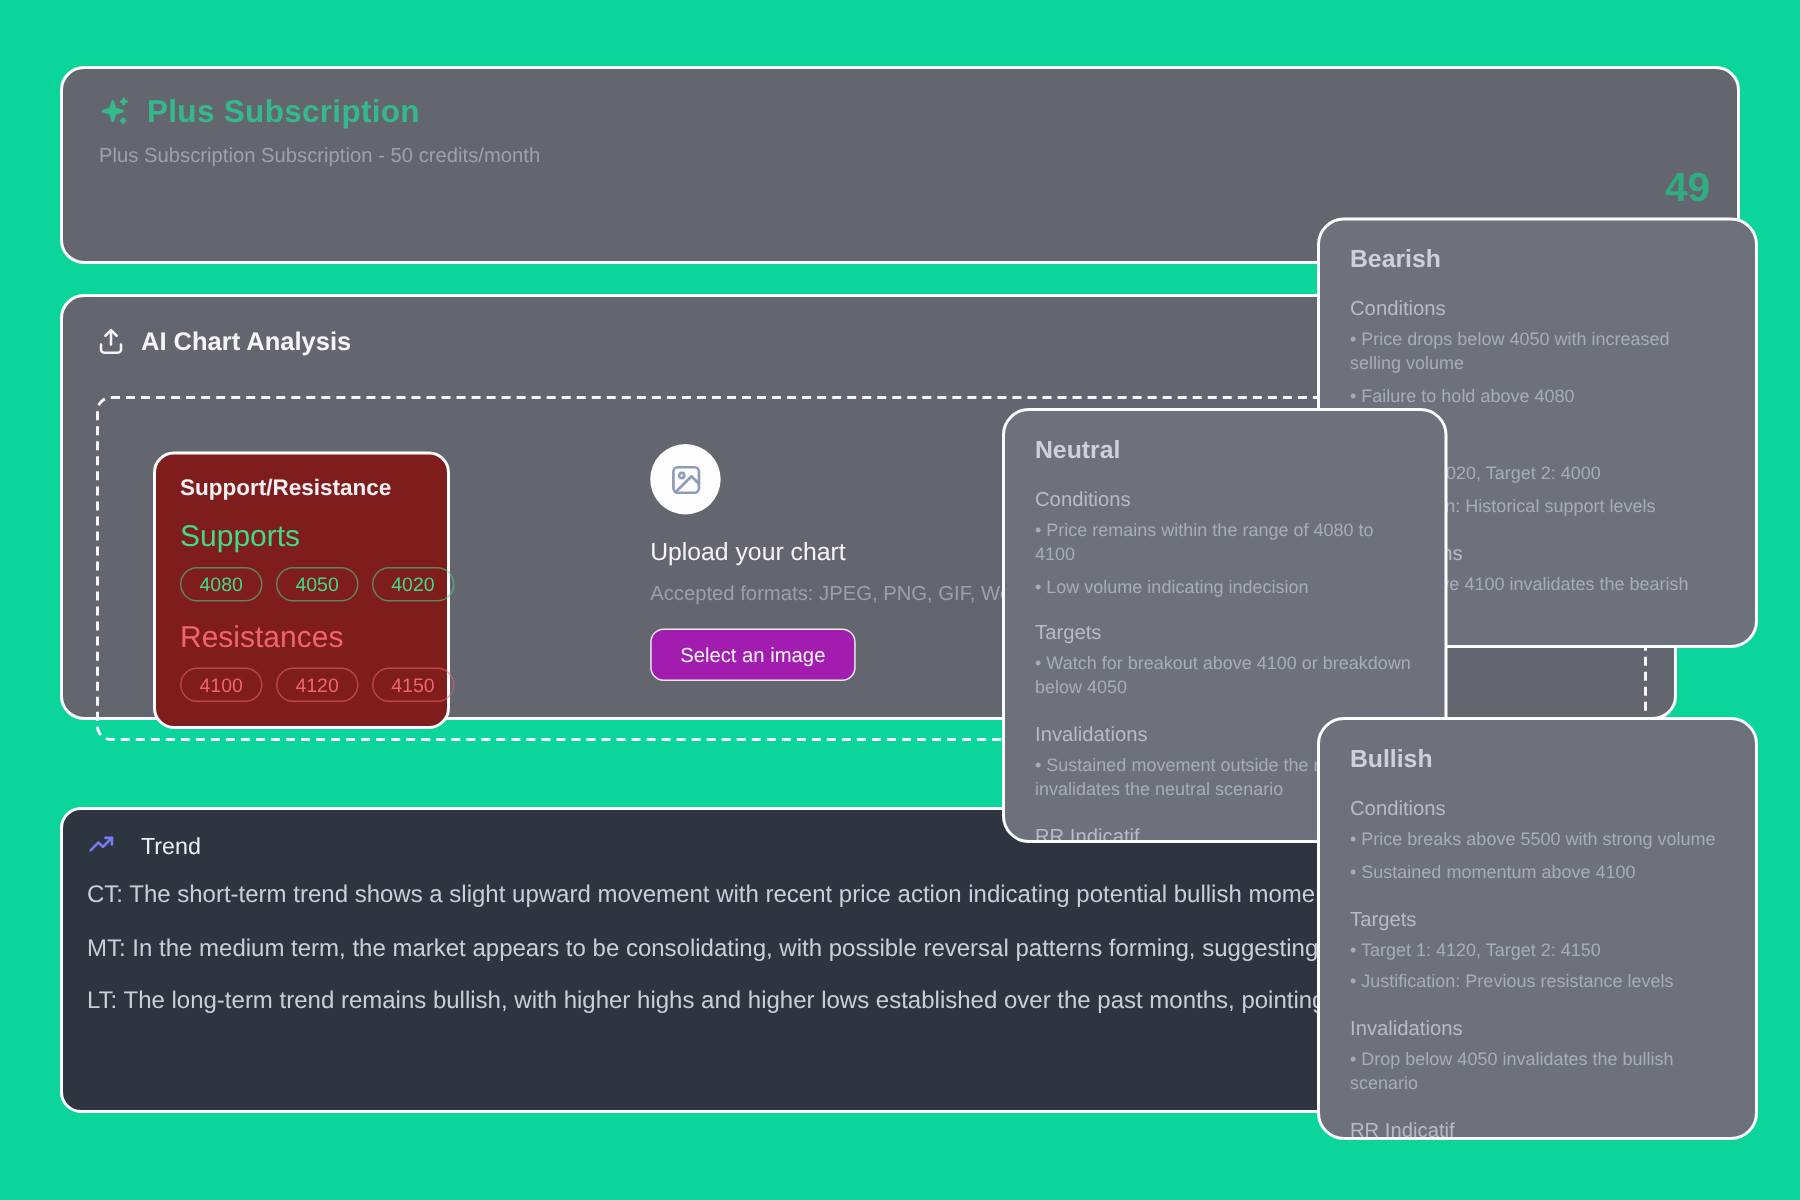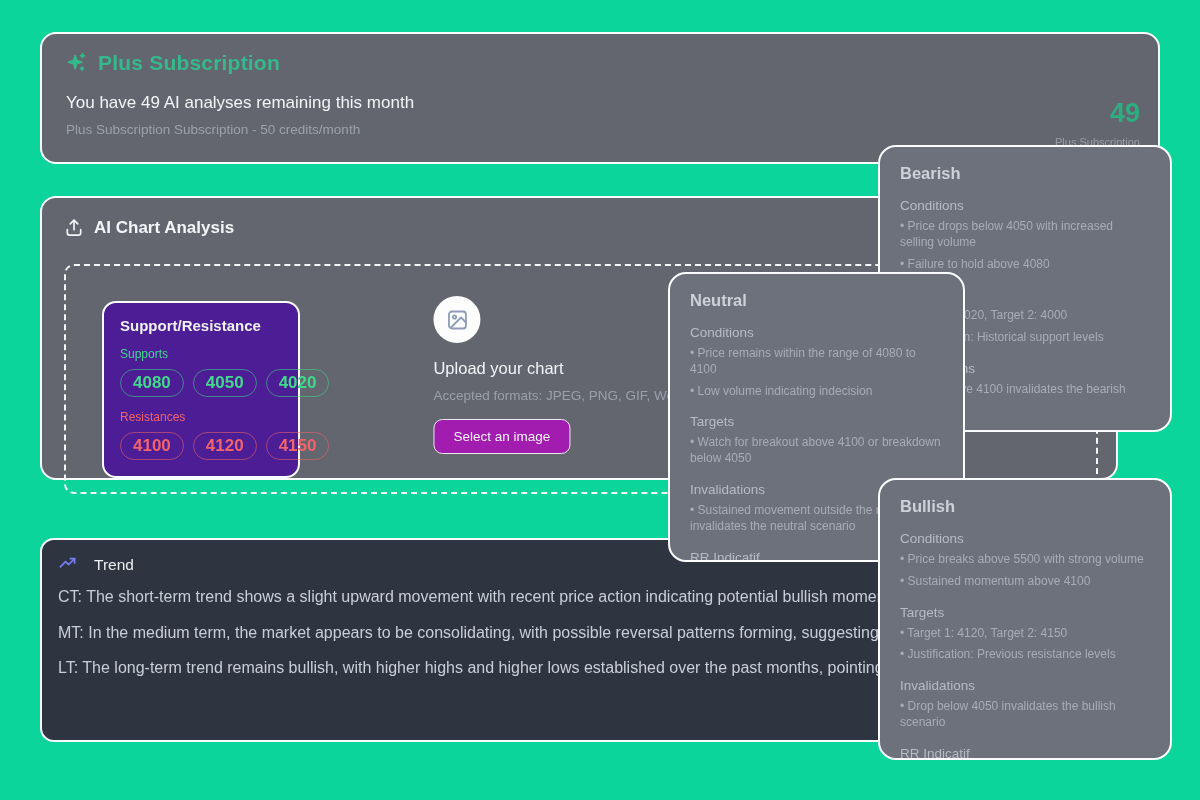--- a/index.html
+++ b/index.html
@@ -3,42 +3,42 @@
 <meta charset="utf-8">
 <style>
   * { margin:0; padding:0; box-sizing:border-box; }
   html,body { width:1200px; height:800px; overflow:hidden; }
   body { font-family:"Liberation Sans", sans-serif; background:#0bd59a; position:relative; }
 
   .card { position:absolute; border:2px solid #fbfcfd; border-radius:16px; }
   .gray-card { background:#63666f; }
 
   
-  .sub-card { left:40px; top:32px; width:1120px; height:132px; padding:17px 24px; z-index:1; }
+  .sub-card { left:40px; top:44px; width:1120px; height:132px; padding:17px 24px; z-index:1; }
   .sub-title-row { display:flex; align-items:center; gap:10px; }
   .sub-title { color:#35b98c; font-size:21px; font-weight:bold; letter-spacing:.2px; }
   .sub-remaining { margin-top:18px; color:#f2f4f6; font-size:17px; }
   .sub-plan { margin-top:9px; color:#9ca1ab; font-size:13.5px; }
   .sub-credits { position:absolute; right:18px; top:64px; color:#2ead80; font-size:27px; font-weight:800; }
   .sub-caption { position:absolute; right:18px; top:102px; color:rgba(255,255,255,.35); font-size:11px; }
 
   
   .analysis-card { left:40px; top:196px; width:1078px; height:284px; padding:20px 22px; z-index:1; }
   .analysis-header { display:flex; align-items:center; gap:10px; color:#f4f5f7; font-size:17px; font-weight:bold; }
   .dropzone { position:absolute; left:22px; top:66px; width:1034px; height:230px;
               border:2px dashed #f5f6f8; border-radius:10px; }
 
-  .sr-panel { position:absolute; left:36px; top:35px; width:198px; background:#4c1d95;
+  .sr-panel { position:absolute; left:36px; top:35px; width:198px; background:#7f1d1d;
               border:2px solid #fbfcfd; border-radius:14px; padding:14px 16px 16px; }
   .sr-title { color:#eef0f3; font-size:15px; font-weight:600; }
-  .sr-label { margin-top:13px; font-size:12px; }
+  .sr-label { margin-top:13px; font-size:20px; }
   .sr-label.green { color:#41d98c; }
   .sr-label.red { color:#f0646c; }
   .pill-row { margin-top:8px; display:flex; gap:9px; }
-  .pill { font-size:17px; font-weight:bold; padding:3px 12px; border-radius:999px; border:1.5px solid; }
+  .pill { font-size:13px; font-weight:normal; padding:3px 12px; border-radius:999px; border:1.5px solid; }
   .pill.green { color:#41d98c; border-color:rgba(65,217,140,.55); }
   .pill.red { color:#f0646c; border-color:rgba(240,100,108,.55); }
 
   .upload-col { position:absolute; left:496px; top:30px; transform:translateX(-50%);
                 display:flex; flex-direction:column; align-items:flex-start; white-space:nowrap; }
   .upload-circle { width:47px; height:47px; border-radius:50%; background:#fdfdfe;
                    display:flex; align-items:center; justify-content:center; }
   .upload-title { margin-top:16px; color:#f2f4f6; font-size:16.5px; }
   .upload-formats { margin-top:10px; color:#9aa0aa; font-size:13.5px; }
   .upload-btn { margin-top:16px; background:#a21caf; color:#f2f4f6; font-size:13.5px;
@@ -72,21 +72,20 @@
   <div class="sub-title-row">
     <span class="icon">
       <svg width="22" height="22" viewBox="0 0 24 24" fill="none" stroke="#35b98c" stroke-width="2" stroke-linejoin="round" stroke-linecap="round">
         <path d="M10 4 L11.6 9.4 L17 11 L11.6 12.6 L10 18 L8.4 12.6 L3 11 L8.4 9.4 Z" fill="#35b98c"></path>
         <path d="M18 2 v4 M16 4 h4"></path>
         <path d="M17.5 16.5 v3 M16 18 h3"></path>
       </svg>
     </span>
     <span class="sub-title">Plus Subscription</span>
   </div>
-  <div class="sub-remaining">You have 49 AI analyses remaining this month</div>
   <div class="sub-plan">Plus Subscription Subscription - 50 credits/month</div>
   <div class="sub-credits">49</div>
   <div class="sub-caption">Plus Subscription</div>
 </section>
 
 <section class="card gray-card analysis-card">
   <div class="analysis-header">
     <span class="icon">
       <svg width="20" height="20" viewBox="0 0 24 24" fill="none" stroke="#f4f5f7" stroke-width="2" stroke-linecap="round" stroke-linejoin="round">
         <path d="M12 14 V3"></path>

